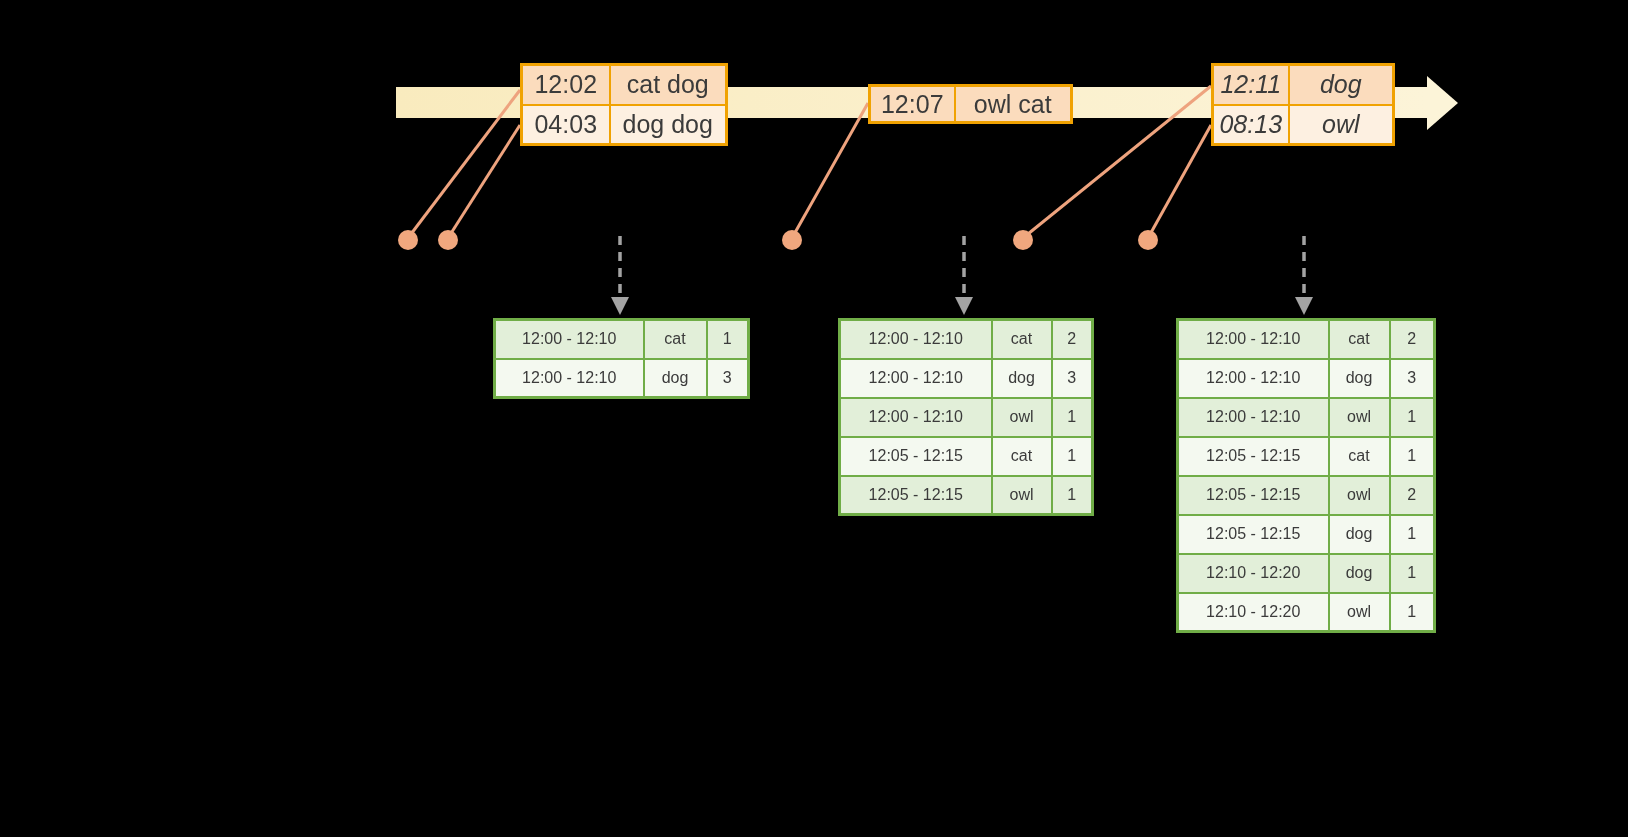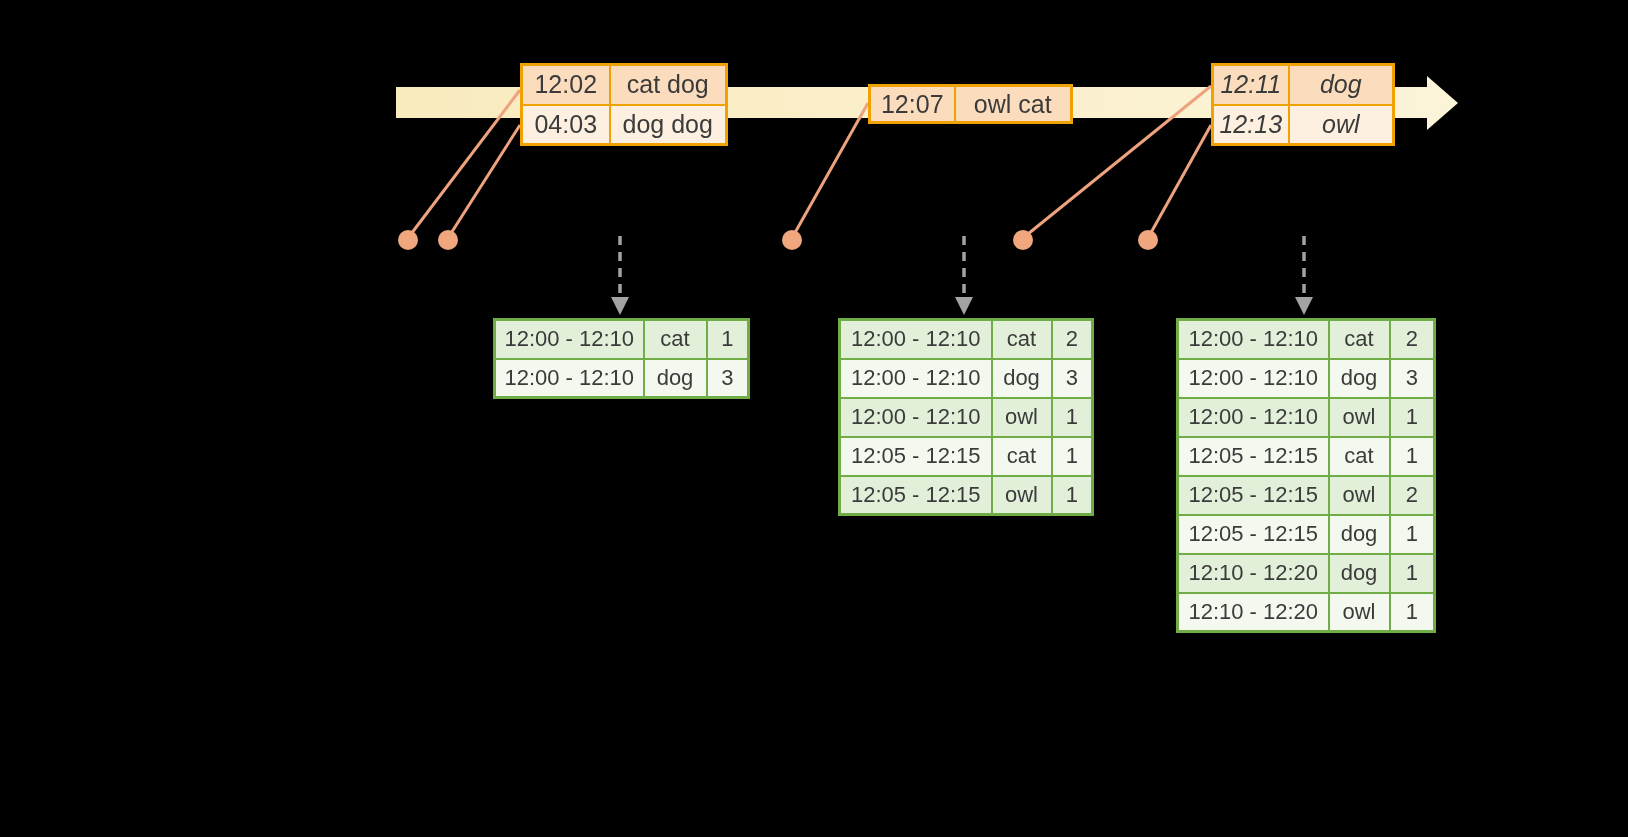--- a/index.html
+++ b/index.html
@@ -48,21 +48,21 @@
   .orange-table tr { height: 40px; }
   .orange-table.single tr { height: 37px; }
   .orange-table tr:nth-child(odd) td { background: var(--event-row-dark, #fbdcbd); }
   .orange-table tr:nth-child(even) td { background: var(--event-row-light, #fdf0e1); }
   
   .green-table {
     border: 3px solid var(--result-border, #70ad47);
   }
   .green-table td {
     border: 2px solid var(--result-border, #70ad47);
-    font-size: 22px;
+    font-size: 16px;
   }
   .green-table tr { height: 39px; }
   .green-table tr:nth-child(odd) td { background: var(--result-row-dark, #e2efd9); }
   .green-table tr:nth-child(even) td { background: var(--result-row-light, #f4f9f0); }
   
   .band { fill: url(#bandGrad); }
   stop.g1 { stop-color: var(--timeline-band-start, #f9ebbe); }
   stop.g2 { stop-color: var(--timeline-band-end, #fcf4d8); }
   .arrowhead { fill: var(--timeline-band-end, #fcf4d8); }
   .connector { stroke: var(--connector, #eea37e); stroke-width: 3; fill: none; }
@@ -158,21 +158,21 @@
           <col style="width:105px">
         </colgroup>
       <tbody>
 
           <tr>
             <td>12:11</td>
             <td>dog</td>
           </tr>
 
           <tr>
-            <td>12:13</td>
+            <td>08:13</td>
             <td>owl</td>
           </tr>
 
       </tbody>
     </table>
   </div>
 
   <div class="abs" style="left:493px; top:318px;">
     <table class="green-table">
       <colgroup>

